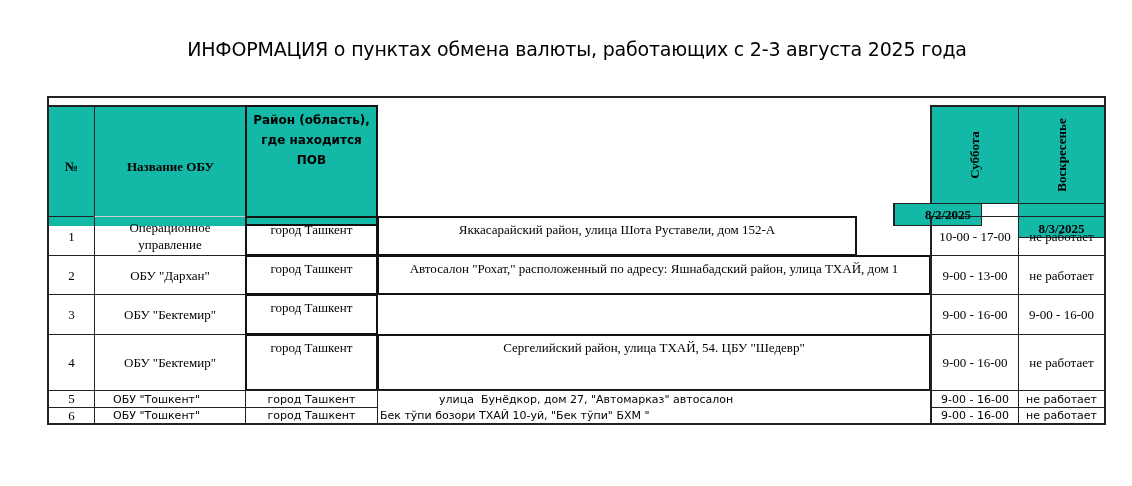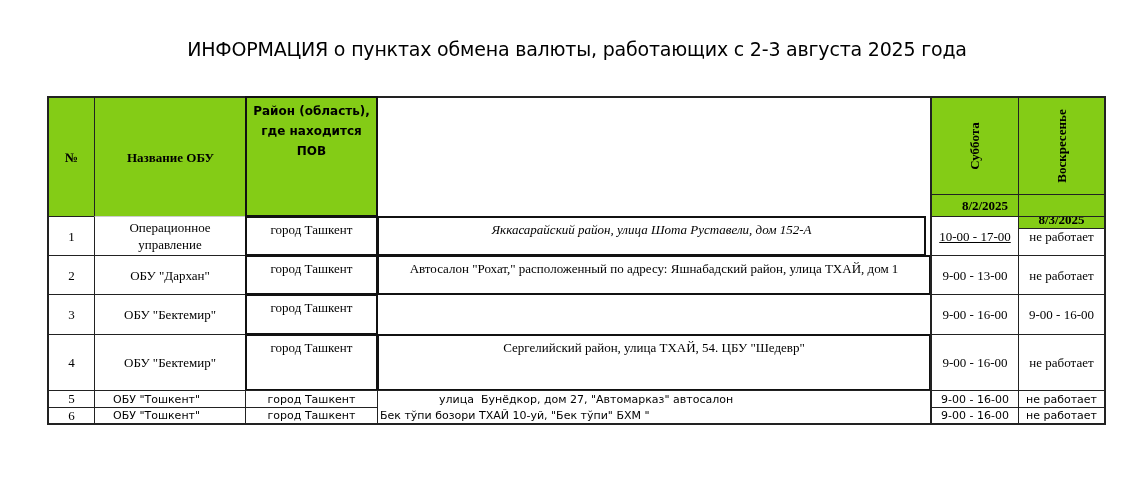--- a/index.html
+++ b/index.html
@@ -1,20 +1,20 @@
 <!DOCTYPE html>
 <html><head>
 <meta charset="utf-8">
 <style>
   html, body { margin:0; padding:0; background:#ffffff; }
   body { width:1132px; height:486px; position:relative; overflow:hidden; font-family:"DejaVu Serif", serif; color:#000; }
   .title { position:absolute; left:0; top:38px; width:1154px; text-align:center; font-family:"DejaVu Sans", sans-serif; font-size:19px; letter-spacing:-0.2px; }
   .tbl { position:absolute; left:47px; top:96px; width:1059px; height:329px; }
   .cell { position:absolute; box-sizing:border-box; overflow:hidden; }
-  .hdr { background:#84cc16; }
+  .hdr { background:#14b8a6;margin-top:9px; }
   .b { border:1px solid #222; }
   .thick { border:2px solid #111; }
   .serif { font-family:"Liberation Serif", "DejaVu Serif", serif; }
   .hdrtxt-bold-serif { font-family:"Liberation Serif", serif; font-weight:bold; font-size:13px; }
   .hdrtxt-bold-sans { font-family:"DejaVu Sans", sans-serif; font-weight:bold; font-size:12px; line-height:20px; text-align:center; }
   .center { display:flex; align-items:center; justify-content:center; text-align:center; }
   .top { display:flex; justify-content:center; text-align:center; padding-top:3px; }
   .rot { transform:rotate(-90deg); white-space:nowrap; font-family:"Liberation Serif", serif; font-weight:bold; font-size:13px; }
   .c13 { font-size:13px; line-height:17px; }
   .small { font-family:"DejaVu Sans", sans-serif; font-size:11px; line-height:15px; }
@@ -37,34 +37,34 @@
   </div>
   <div class="cell hdr thick top" style="left:198px;top:0;width:133px;height:121px;">
     <span class="hdrtxt-bold-sans" style="width:120px;">Район (область), где находится ПОВ</span>
   </div>
   <div class="cell hdr b center" style="left:883px;top:0;width:89px;height:99px;border-width:2px 1px 1px 2px;">
     <span class="rot">Суббота</span>
   </div>
   <div class="cell hdr b center" style="left:971px;top:0;width:88px;height:99px;border-width:2px 2px 1px 1px;">
     <span class="rot">Воскресенье</span>
   </div>
-  <div class="cell hdr b center" style="left:883px;top:98px;width:89px;height:23px;border-width:1px 1px 1px 2px;padding-left:20px;">
+  <div class="cell hdr b center" style="left:846px;top:98px;width:89px;height:23px;border-width:1px 1px 1px 2px;padding-left:20px;">
     <span class="hdrtxt-bold-serif">8/2/2025</span>
   </div>
   <div class="cell hdr b center" style="left:971px;top:98px;width:88px;height:35px;border-width:1px 2px 1px 1px;align-items:flex-end;">
     <span class="hdrtxt-bold-serif">8/3/2025</span>
   </div>
 
   <div class="cell b center serif c13" style="left:0;top:120px;width:48px;height:40px;border-left-width:2px;">1</div>
   <div class="cell b center serif c13" style="left:47px;top:120px;width:152px;height:40px;border-top-color:#ccc;">
       <span style="width:120px;">Операционное управление</span>
     </div>
   <div class="cell thick top serif c13" style="left:198px;top:120px;width:133px;height:40px;">город Ташкент</div>
-  <div class="cell thick top serif c13" style="left:330px;top:120px;width:549px;height:40px;font-style:italic;">Яккасарайский район, улица Шота Руставели, дом 152-А</div>
-  <div class="cell b center serif c13" style="left:883px;top:120px;width:89px;height:40px;border-left-width:2px;text-decoration:underline;">10-00 - 17-00</div>
+  <div class="cell thick top serif c13" style="left:330px;top:120px;width:480px;height:40px;">Яккасарайский район, улица Шота Руставели, дом 152-А</div>
+  <div class="cell b center serif c13" style="left:883px;top:120px;width:89px;height:40px;border-left-width:2px;">10-00 - 17-00</div>
   <div class="cell b center serif c13" style="left:971px;top:120px;width:88px;height:40px;border-right-width:2px;">не работает</div>
 
   <div class="cell b center serif c13" style="left:0;top:159px;width:48px;height:40px;border-left-width:2px;">2</div>
   <div class="cell b center serif c13" style="left:47px;top:159px;width:152px;height:40px;">ОБУ "Дархан"</div>
   <div class="cell thick top serif c13" style="left:198px;top:159px;width:133px;height:40px;">город Ташкент</div>
   <div class="cell thick top serif c13" style="left:330px;top:159px;width:554px;height:40px;white-space:nowrap;">Автосалон "Рохат," расположенный по адресу: Яшнабадский район, улица ТХАЙ, дом 1</div>
   <div class="cell b center serif c13" style="left:883px;top:159px;width:89px;height:40px;border-left-width:2px;">9-00 - 13-00</div>
   <div class="cell b center serif c13" style="left:971px;top:159px;width:88px;height:40px;border-right-width:2px;">не работает</div>
 
   <div class="cell b center serif c13" style="left:0;top:198px;width:48px;height:41px;border-left-width:2px;">3</div>

